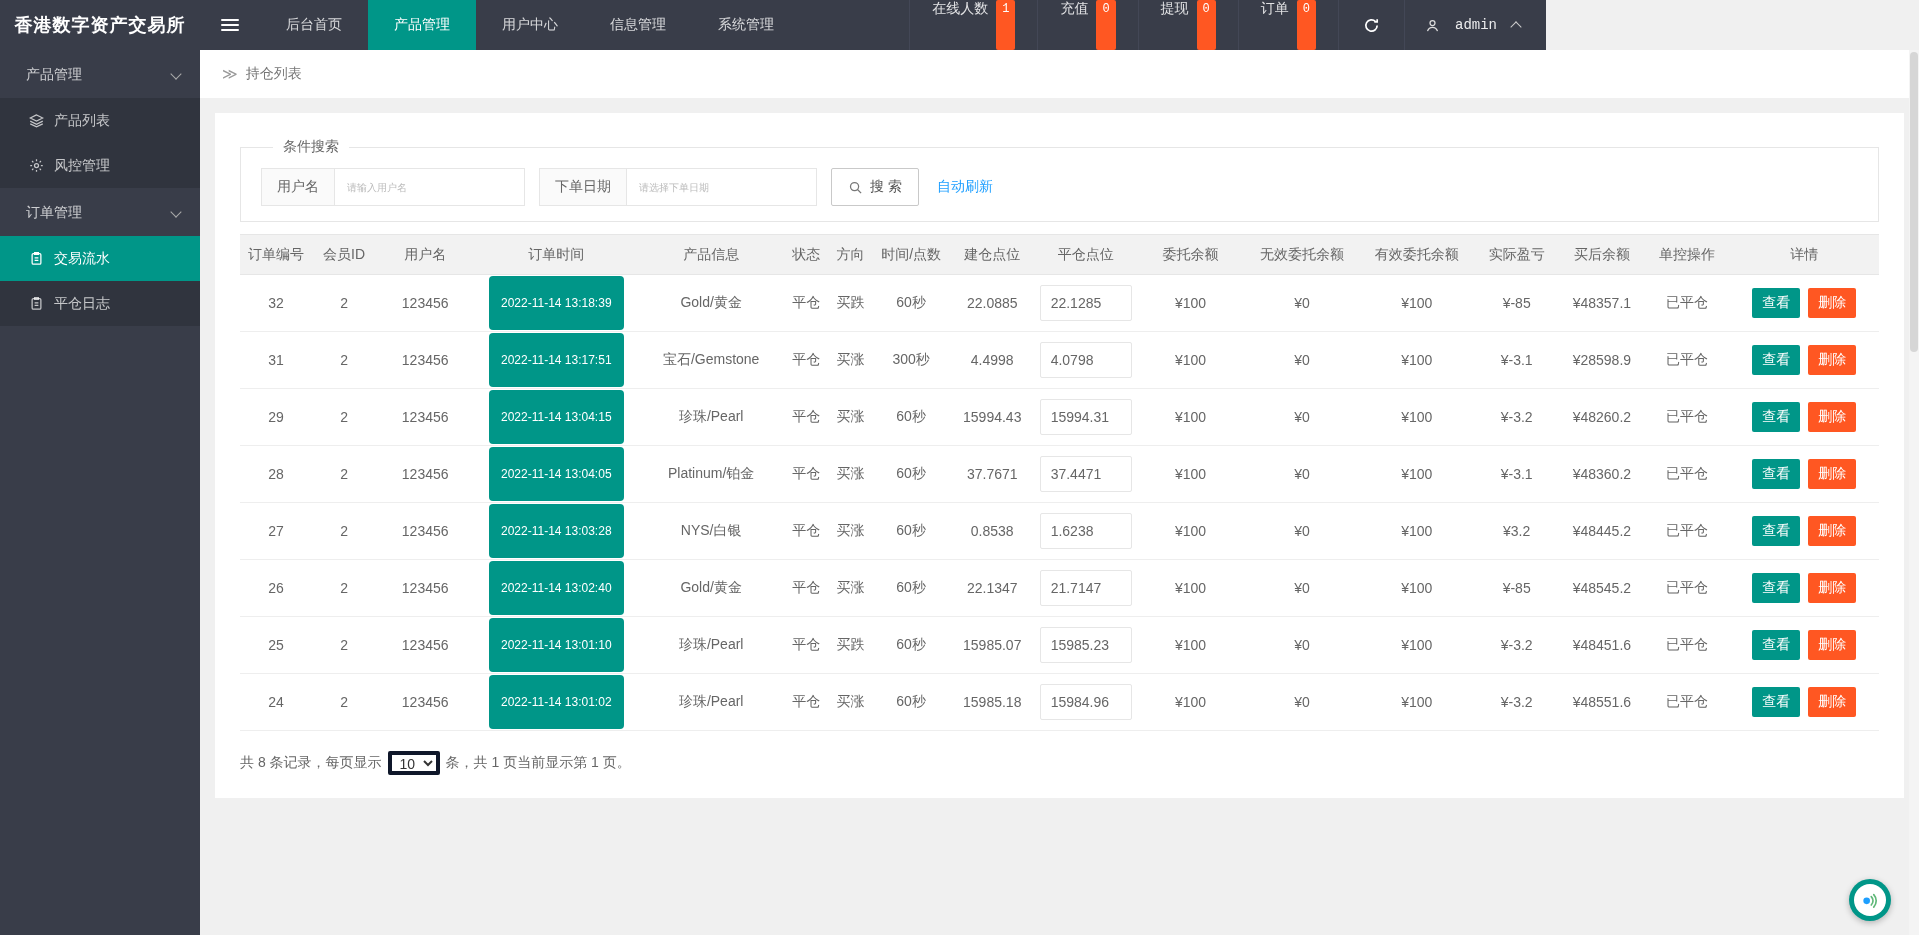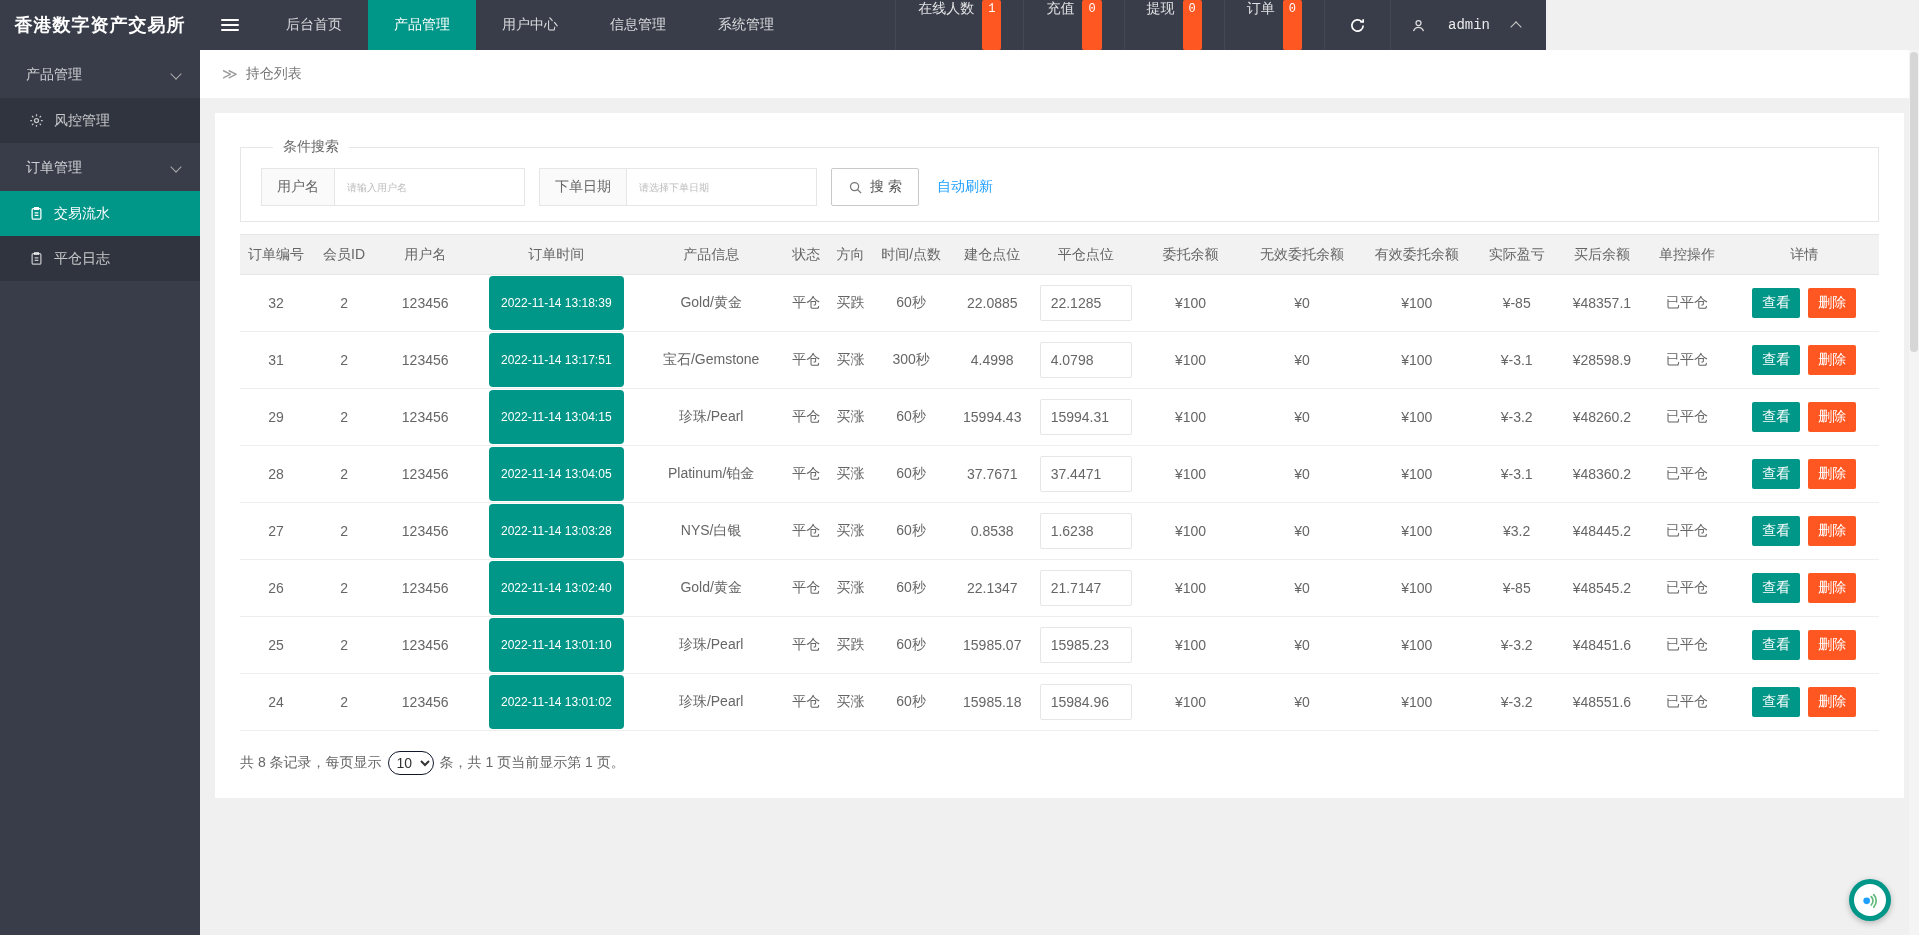--- a/index.html
+++ b/index.html
@@ -12,21 +12,21 @@
   .hamburger { width:60px; display:flex; align-items:center; justify-content:center; cursor:pointer; }
   .hamburger .bars { width:18px; }
   .hamburger .bars i { display:block; height:2px; background:#fff; margin:3px 0; border-radius:1px; }
   .nav-menu { list-style:none; display:flex; align-items:stretch; }
   .nav-menu li { padding:0 26px; display:flex; align-items:center; color:rgba(255,255,255,.8); cursor:pointer; }
   .nav-menu li.active { background:#009688; color:#fff; }
   .nav-right { margin-left:auto; display:flex; align-items:stretch; }
   .nav-stat { display:flex; gap:8px; padding:0 22px; color:rgba(255,255,255,.85); border-left:1px solid #434756; cursor:pointer; }
   .badge { background:#FF5722; color:#fff; font-size:12px; line-height:18px; min-width:12px; text-align:center; padding:0 6px; border-radius:2px; display:inline-block; }
   .nav-refresh { display:flex; align-items:center; padding:0 24px; border-left:1px solid #434756; color:#fff; cursor:pointer; }
-  .nav-user { display:flex; align-items:center; gap:22px; padding:0 26px 0 20px; border-left:1px solid #434756; color:rgba(255,255,255,.9); cursor:pointer; }
+  .nav-user { display:flex; align-items:center; gap:15px; padding:0 26px 0 20px; border-left:1px solid #434756; color:rgba(255,255,255,.9); cursor:pointer; }
   .caret-up { width:8px; height:8px; border-left:1px solid #ccc; border-top:1px solid #ccc; transform:rotate(45deg); margin-top:4px; }
 
   
   .sidebar { position:absolute; top:50px; left:0; width:200px; bottom:0; background:#393D49; z-index:20; }
   .side-group-title { height:48px; line-height:48px; padding-left:26px; color:rgba(255,255,255,.75); position:relative; cursor:pointer; }
   .side-group-title .chev { position:absolute; right:20px; top:20px; width:8px; height:8px; border-right:1px solid #aaa; border-bottom:1px solid #aaa; transform:rotate(45deg); }
   .side-item { height:45px; display:flex; align-items:center; gap:10px; padding-left:28px; background:#30343E; color:rgba(255,255,255,.72); cursor:pointer; }
   .side-item .sicon { width:16px; height:16px; display:inline-flex; align-items:center; justify-content:center; color:rgba(255,255,255,.72); }
   .side-item.active { background:#009688; color:#fff; }
   .side-item.active .sicon { color:#fff; }
@@ -54,21 +54,21 @@
   table.data-table tbody td { height:57px; text-align:center; border-bottom:1px solid #EEE; color:#666; font-size:14px; overflow:hidden; white-space:nowrap; }
   .badge-time { background:#009688; color:#fff; padding:20px 12px; border-radius:4px; display:inline-block; font-size:12px; }
   .txt-red { color:#FF0000; }
   .txt-green { color:#009933; }
   .close-input { width:92px; height:36px; border:1px solid #E6E6E6; border-radius:2px; padding:0 10px; color:#666; font-size:14px; outline:none; font-family:inherit; }
   .btn-view { background:#009688; color:#fff; border:none; border-radius:2px; height:30px; padding:0 10px; font-size:14px; cursor:pointer; margin-right:8px; font-family:inherit; }
   .btn-del { background:#FF5722; color:#fff; border:none; border-radius:2px; height:30px; padding:0 10px; font-size:14px; cursor:pointer; font-family:inherit; }
 
   
   .pager { margin-top:20px; color:#666; display:flex; align-items:center; gap:6px; }
-  .pager select { border:1px solid #0f172a; border-radius:12px; height:24px; padding:0 4px; font-size:14px; color:#333; font-family:inherit; background:#fff; }
+  .pager select { border:4px solid #0f172a; border-radius:2px; height:24px; padding:0 4px; font-size:14px; color:#333; font-family:inherit; background:#fff; }
 
   
   .scrollbar-track { position:absolute; top:50px; right:0; width:10px; bottom:0; background:#F4F4F4; z-index:40; }
   .scrollbar-thumb { position:absolute; top:2px; left:1px; width:8px; height:300px; background:#D6D6D6; border-radius:4px; }
 
   
   .fab { position:absolute; right:28px; bottom:14px; width:42px; height:42px; border-radius:50%; background:#009688; display:flex; align-items:center; justify-content:center; box-shadow:0 2px 6px rgba(0,0,0,.25); cursor:pointer; z-index:50; }
   .fab-inner { width:32px; height:32px; border-radius:50%; background:#fff; display:flex; align-items:center; justify-content:center; }
 </style>
 </head>
@@ -121,20 +121,30 @@
       <span>admin</span>
       <span class="caret-up"></span>
     </div>
   </div>
 </div>
 
 <div class="sidebar">
   <div class="side-group-title">
     <span>产品管理</span>
     <span class="chev"></span>
+  </div>
+  <div class="side-item">
+    <span class="sicon">
+      <svg width="15" height="15" viewBox="0 0 24 24" fill="none" stroke="currentColor" stroke-width="2">
+          <path d="M12 3 2 8l10 5 10-5-10-5z"></path>
+          <path d="M2 13l10 5 10-5"></path>
+          <path d="M2 17.5 12 22l10-4.5"></path>
+        </svg>
+    </span>
+    <span>产品列表</span>
   </div>
   <div class="side-item">
     <span class="sicon">
       <svg width="15" height="15" viewBox="0 0 24 24" fill="none" stroke="currentColor" stroke-width="2">
           <circle cx="12" cy="12" r="3.2"></circle>
           <path d="M12 2v3M12 19v3M2 12h3M19 12h3M4.9 4.9l2.1 2.1M17 17l2.1 2.1M19.1 4.9 17 7M7 17l-2.1 2.1"></path>
         </svg>
     </span>
     <span>风控管理</span>
   </div>

